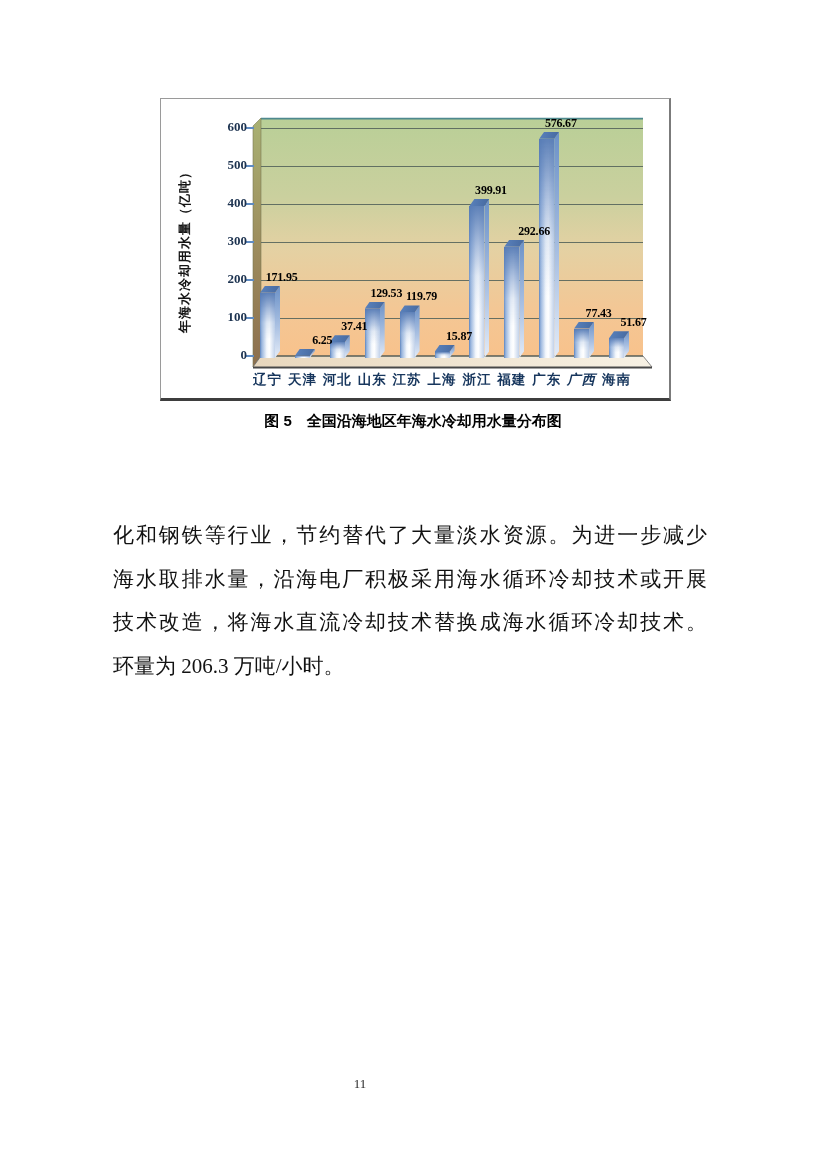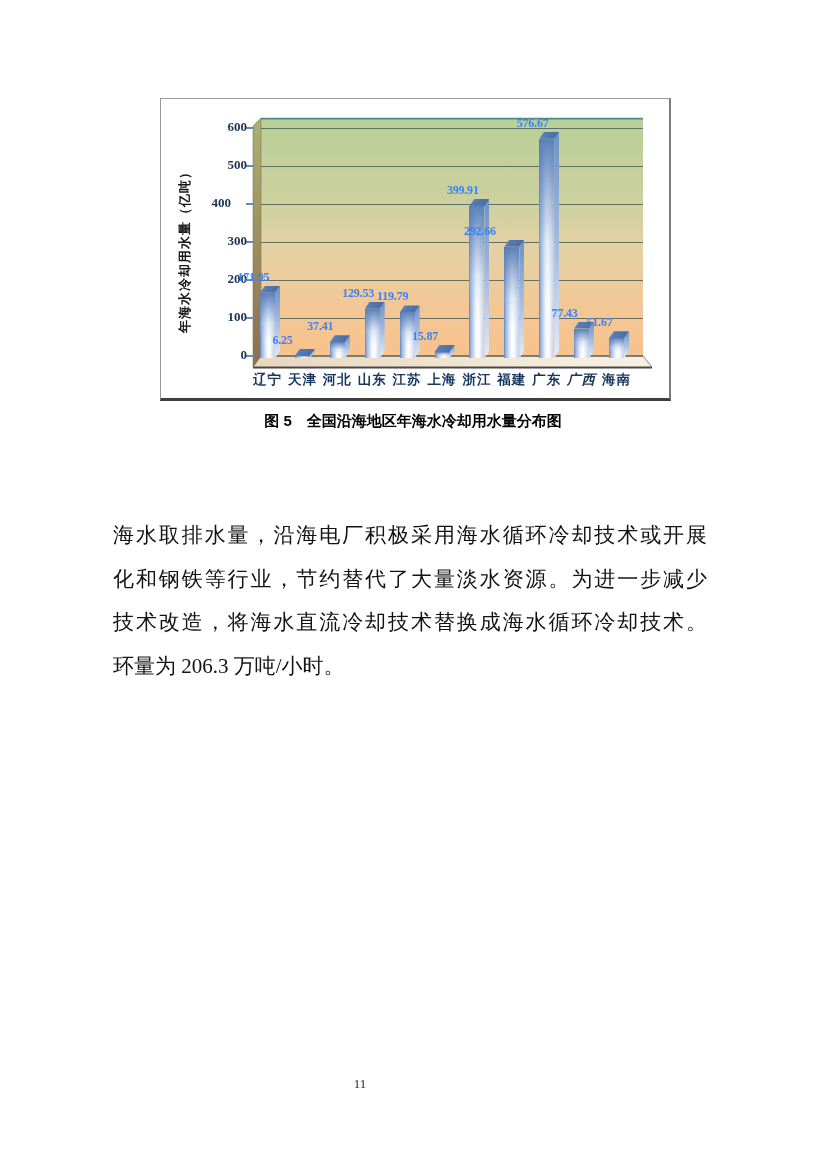--- a/index.html
+++ b/index.html
@@ -26,21 +26,21 @@
       z-index:3;letter-spacing:1px;font-family:"Liberation Sans","DejaVu Sans",sans-serif;}
 
   .bf{position:absolute;z-index:2;
       background:
         linear-gradient(to bottom, rgba(86,123,181,.95) 0%, rgba(106,141,196,.55) 26%, rgba(160,185,220,.28) 46%, rgba(255,255,255,0) 72%),
         linear-gradient(to right, #5d84bd 0%, #9ab6de 12%, #f3f7fc 45%, #ffffff 62%, #c2d2ea 100%);}
   .bs{position:absolute;z-index:2;background:linear-gradient(to bottom,#6b91c7,#a9c0e2 55%,#e3ebf7);
       clip-path:polygon(0 7px,100% 0,100% calc(100% - 7px),0 100%);}
   .bt{position:absolute;z-index:2;background:linear-gradient(100deg,#5a82bd,#46699f);
       clip-path:polygon(0 100%,25% 0,100% 0,75% 100%);}
-  .bl{position:absolute;width:60px;text-align:left;font-weight:bold;font-size:12px;color:#3b82f6;
+  .bl{position:absolute;width:60px;text-align:right;font-weight:bold;font-size:12px;color:#000000;
       z-index:4;letter-spacing:-0.2px;font-family:"Liberation Serif","DejaVu Serif",serif;}
 
   
   .caption{position:absolute;left:113px;top:412px;width:600px;text-align:center;
            font-family:"Liberation Sans","DejaVu Sans",sans-serif;
            font-weight:bold;font-size:15px;color:#000;}
   .heading{position:absolute;left:165px;top:460px;font-size:21px;letter-spacing:3px;color:#151515;
            font-family:"Liberation Serif","DejaVu Serif",serif;}
   .para{position:absolute;left:113px;top:514px;width:594px;font-size:21px;line-height:43.5px;color:#121212;}
   .pline{text-align:justify;text-align-last:justify;}
@@ -89,21 +89,21 @@
         <div class="ct" style="left: 85px; top: 218px;"></div>
         <div class="cyl" style="left: 36px; top: 210px;">100</div>
         <div class="cg" style="left: 100px; top: 180.5px; width: 382px;"></div>
         <div class="ct" style="left: 85px; top: 180px;"></div>
         <div class="cyl" style="left: 36px; top: 172px;">200</div>
         <div class="cg" style="left: 100px; top: 142.5px; width: 382px;"></div>
         <div class="ct" style="left: 85px; top: 142px;"></div>
         <div class="cyl" style="left: 36px; top: 134px;">300</div>
         <div class="cg" style="left: 100px; top: 104.5px; width: 382px;"></div>
         <div class="ct" style="left: 85px; top: 104px;"></div>
-        <div class="cyl" style="left: 20px; top: 96px;">400</div>
+        <div class="cyl" style="left: 36px; top: 96px;">400</div>
         <div class="cg" style="left: 100px; top: 66.5px; width: 382px;"></div>
         <div class="ct" style="left: 85px; top: 66px;"></div>
         <div class="cyl" style="left: 36px; top: 58px;">500</div>
         <div class="cg" style="left: 100px; top: 28.5px; width: 382px;"></div>
         <div class="ct" style="left: 85px; top: 28px;"></div>
         <div class="cyl" style="left: 36px; top: 20px;">600</div>
         <div class="bs" style="left: 114px; top: 186.659px; width: 5px; height: 72.341px;"></div>
         <div class="bt" style="left: 99px; top: 186.659px; width: 20px; height: 7px;"></div>
         <div class="bf" style="left: 99px; top: 193.659px; width: 15px; height: 65.341px;"></div>
         <div class="bl" style="left: 76.5px; top: 170.659px;">171.95</div>
@@ -134,21 +134,21 @@
         <div class="bl" style="left: 251px; top: 229.969px;">15.87</div>
         <div class="cx" style="left: 259px; top: 272px;">上海</div>
         <div class="bs" style="left: 323.4px; top: 100.034px; width: 5px; height: 158.966px;"></div>
         <div class="bt" style="left: 308.4px; top: 100.034px; width: 20px; height: 7px;"></div>
         <div class="bf" style="left: 308.4px; top: 107.034px; width: 15px; height: 151.966px;"></div>
         <div class="bl" style="left: 285.9px; top: 84.0342px;">399.91</div>
         <div class="cx" style="left: 293.9px; top: 272px;">浙江</div>
         <div class="bs" style="left: 358.3px; top: 140.789px; width: 5px; height: 118.211px;"></div>
         <div class="bt" style="left: 343.3px; top: 140.789px; width: 20px; height: 7px;"></div>
         <div class="bf" style="left: 343.3px; top: 147.789px; width: 15px; height: 111.211px;"></div>
-        <div class="bl" style="left: 303px; top: 124.789px;">292.66</div>
+        <div class="bl" style="left: 329px; top: 124.789px;">292.66</div>
         <div class="cx" style="left: 328.8px; top: 272px;">福建</div>
         <div class="bs" style="left: 393.2px; top: 32.8654px; width: 5px; height: 226.135px;"></div>
         <div class="bt" style="left: 378.2px; top: 32.8654px; width: 20px; height: 7px;"></div>
         <div class="bf" style="left: 378.2px; top: 39.8654px; width: 15px; height: 219.135px;"></div>
         <div class="bl" style="left: 355.7px; top: 16.8654px;">576.67</div>
         <div class="cx" style="left: 363.7px; top: 272px;">广东</div>
         <div class="bs" style="left: 428.1px; top: 222.577px; width: 5px; height: 36.4234px;"></div>
         <div class="bt" style="left: 413.1px; top: 222.577px; width: 20px; height: 7px;"></div>
         <div class="bf" style="left: 413.1px; top: 229.577px; width: 15px; height: 29.4234px;"></div>
         <div class="bl" style="left: 390.6px; top: 206.577px;">77.43</div>
@@ -158,20 +158,20 @@
         <div class="bf" style="left: 448px; top: 239.365px; width: 15px; height: 19.6346px;"></div>
         <div class="bl" style="left: 425.5px; top: 216.365px; font-family: Liberation Serif, serif;">51.67</div>
         <div class="cx" style="left: 433.5px; top: 272px;">海南</div>
       </div>
   </div>
 
   <div class="caption">图 5　全国沿海地区年海水冷却用水量分布图</div>
 
 
   <div class="para">
+    <div class="pline">化和钢铁等行业，节约替代了大量淡水资源。为进一步减少</div>
     <div class="pline">海水取排水量，沿海电厂积极采用海水循环冷却技术或开展</div>
-    <div class="pline">化和钢铁等行业，节约替代了大量淡水资源。为进一步减少</div>
     <div class="pline">技术改造，将海水直流冷却技术替换成海水循环冷却技术。</div>
     <div class="pline last">环量为 206.3 万吨/小时。</div>
   </div>
 
   <div class="pagenum">11</div>
 </div>
 
 </body></html>

